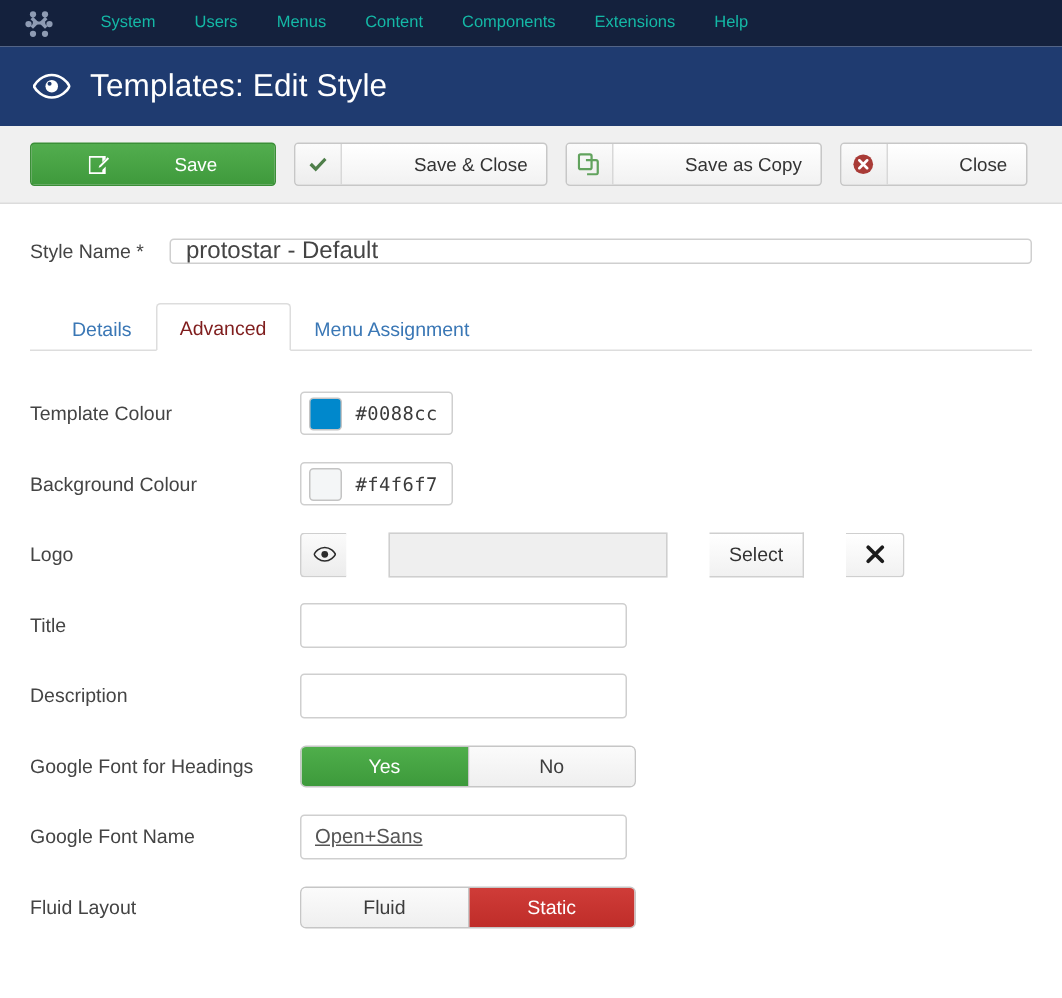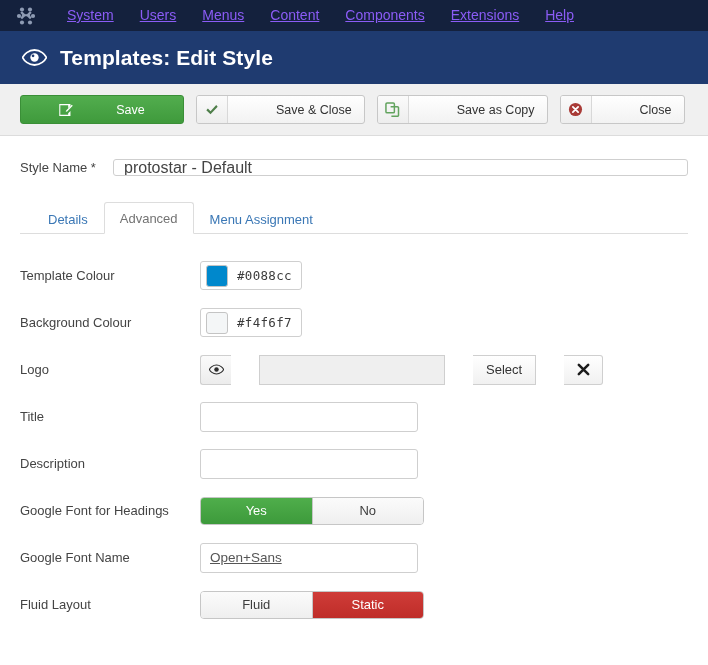--- a/index.html
+++ b/index.html
@@ -26,48 +26,47 @@
     box-sizing: border-box;
   }
   .joomla-logo {
     width: 20px;
     height: 20px;
     margin-right: 18px;
     flex: 0 0 auto;
     display: block;
   }
   .topnav-item {
-    color: #8b5cf6;
-    font-size: 14px;
+    color: #14b8a6;
+    font-size: 11px;
     padding: 0 13px;
     line-height: 31px;
     white-space: nowrap;
     cursor: pointer;
-    text-decoration: underline;
   }
 
   
   .headerband {
     height: 53px;
     background: #1f3b70;
     display: flex;
     align-items: center;
     padding-left: 22px;
     box-sizing: border-box;
   }
   .header-eye {
     width: 25px;
     height: 25px;
     margin-right: 13px;
     flex: 0 0 auto;
   }
   .page-title {
     color: #ffffff;
     font-size: 21px;
-    font-weight: bold;
+    font-weight: normal;
     letter-spacing: 0.1px;
     text-align: right;
   }
 
   
   .toolbar {
     background: #f0f0f0;
     border-bottom: 1px solid #dcdcdc;
     height: 52px;
     display: flex;
@@ -160,21 +159,21 @@
     font-size: 13px;
     color: #3a77b5;
     border: 1px solid transparent;
     border-bottom: none;
     border-radius: 3px 3px 0 0;
     margin-bottom: -1px;
     cursor: pointer;
     white-space: nowrap;
   }
   .tab.active {
-    color: #737373;
+    color: #7f1d1d;
     background: #ffffff;
     border-color: #dddddd;
     border-bottom: 1px solid #ffffff;
   }
 
   
   .fields {
     padding-top: 18px;
   }
   .row {

